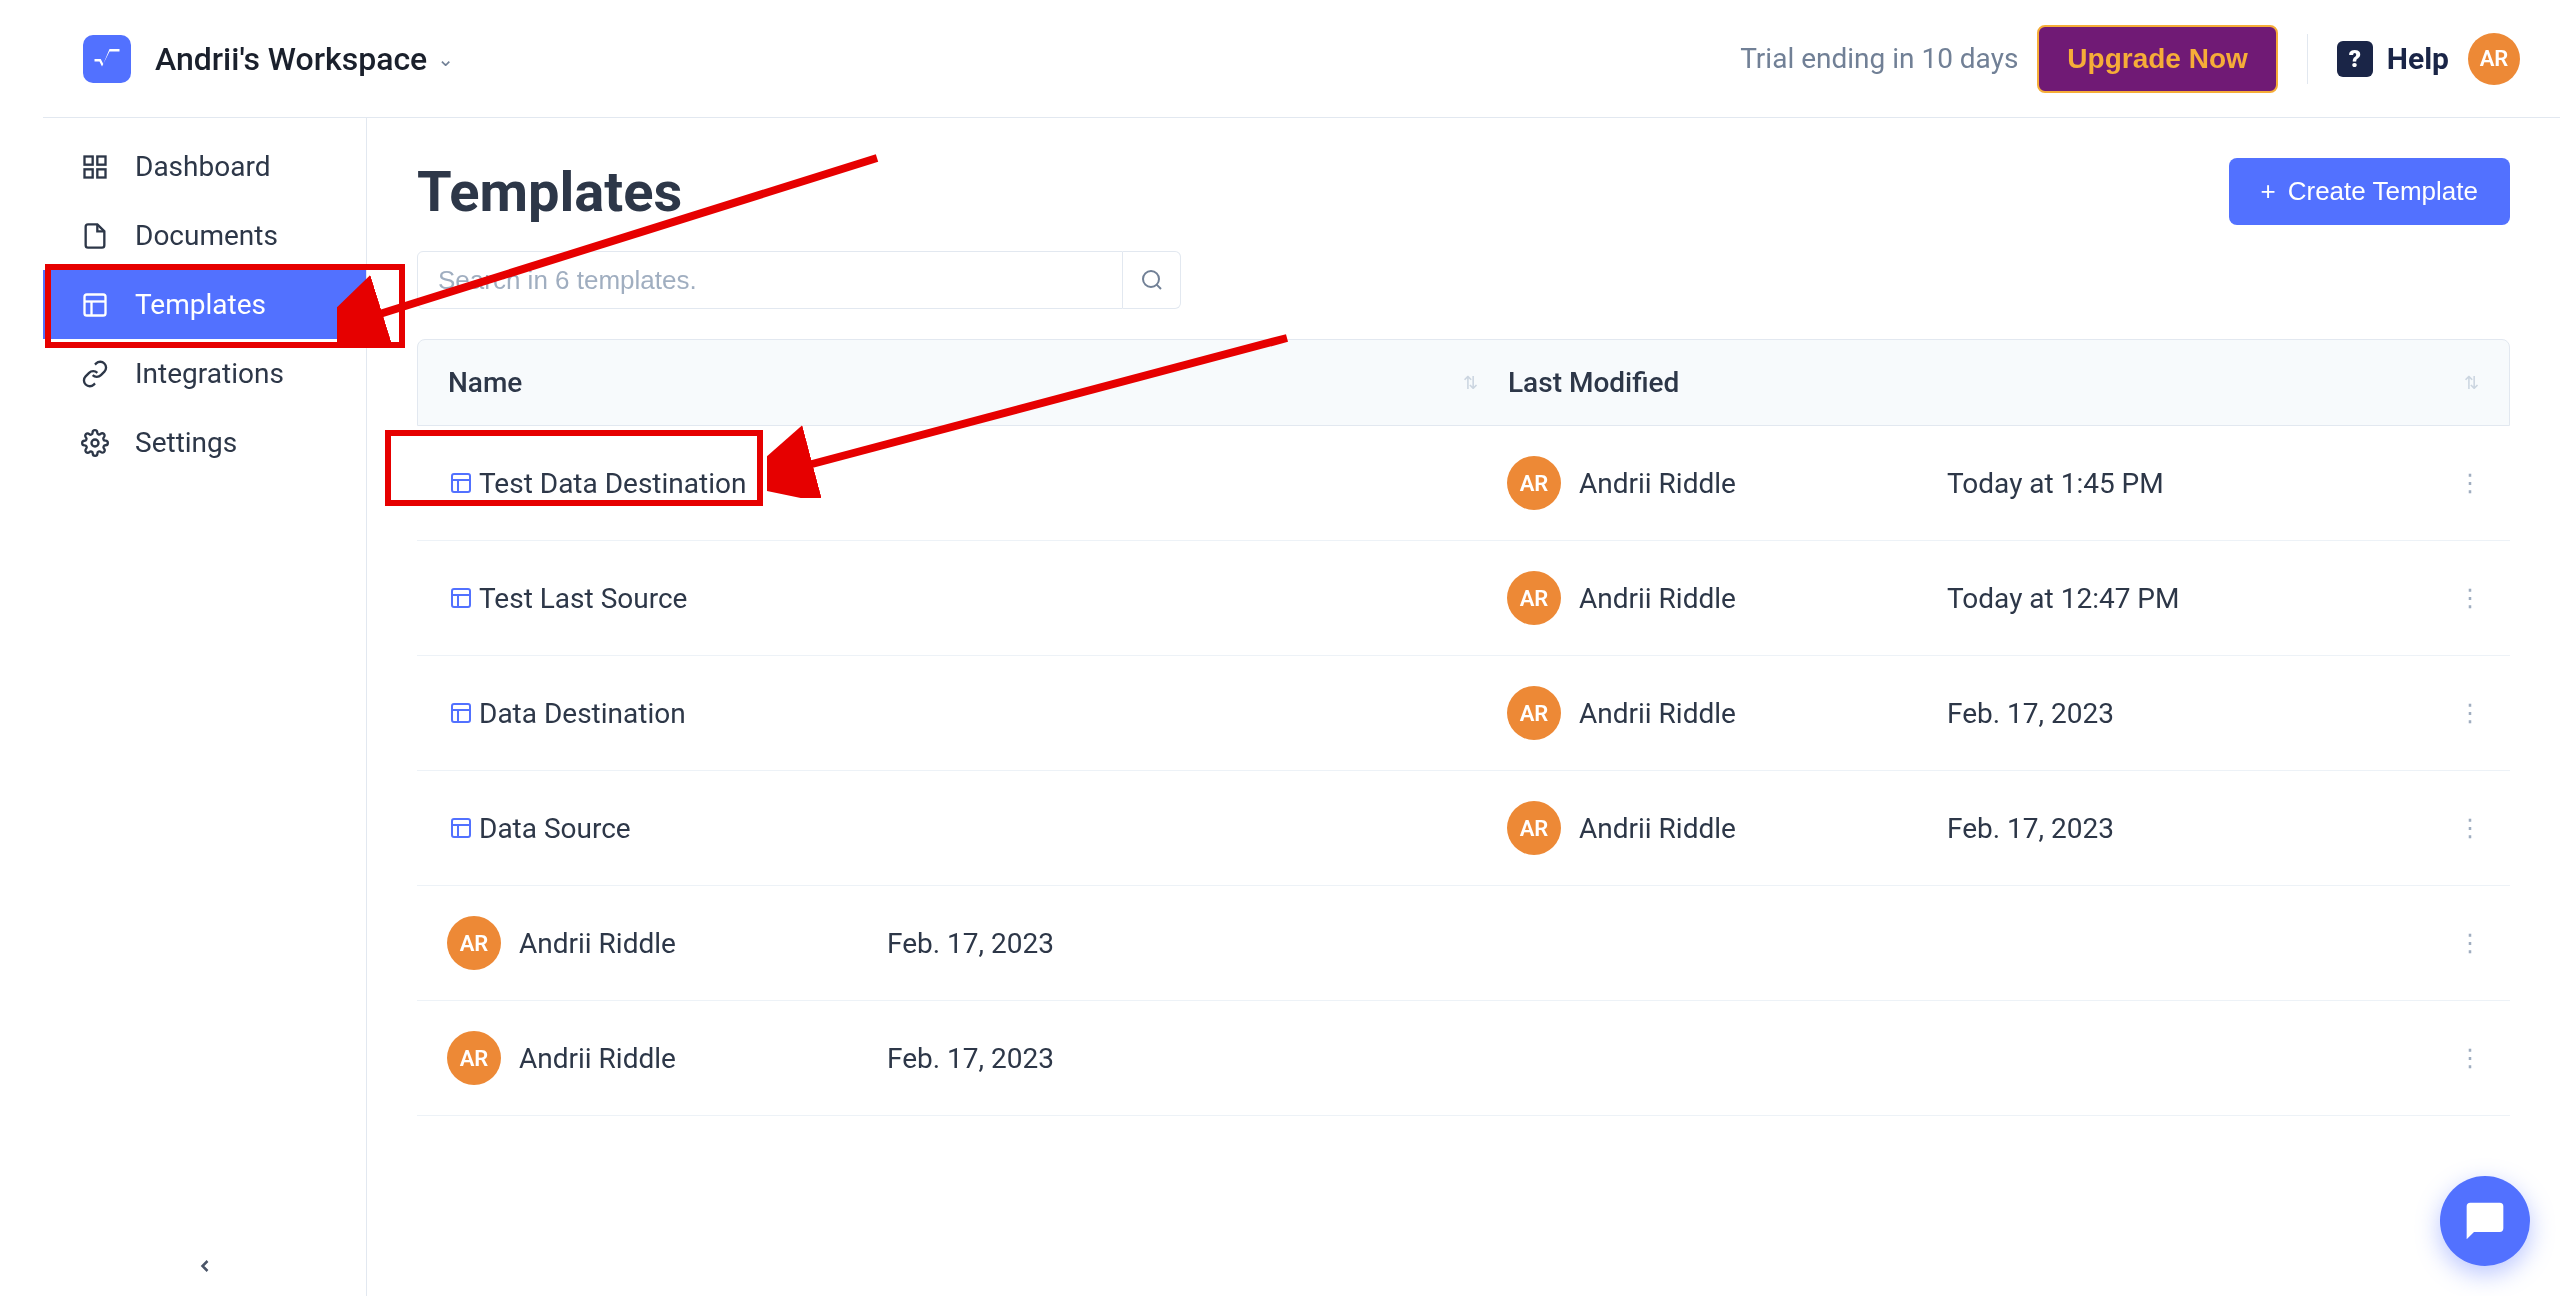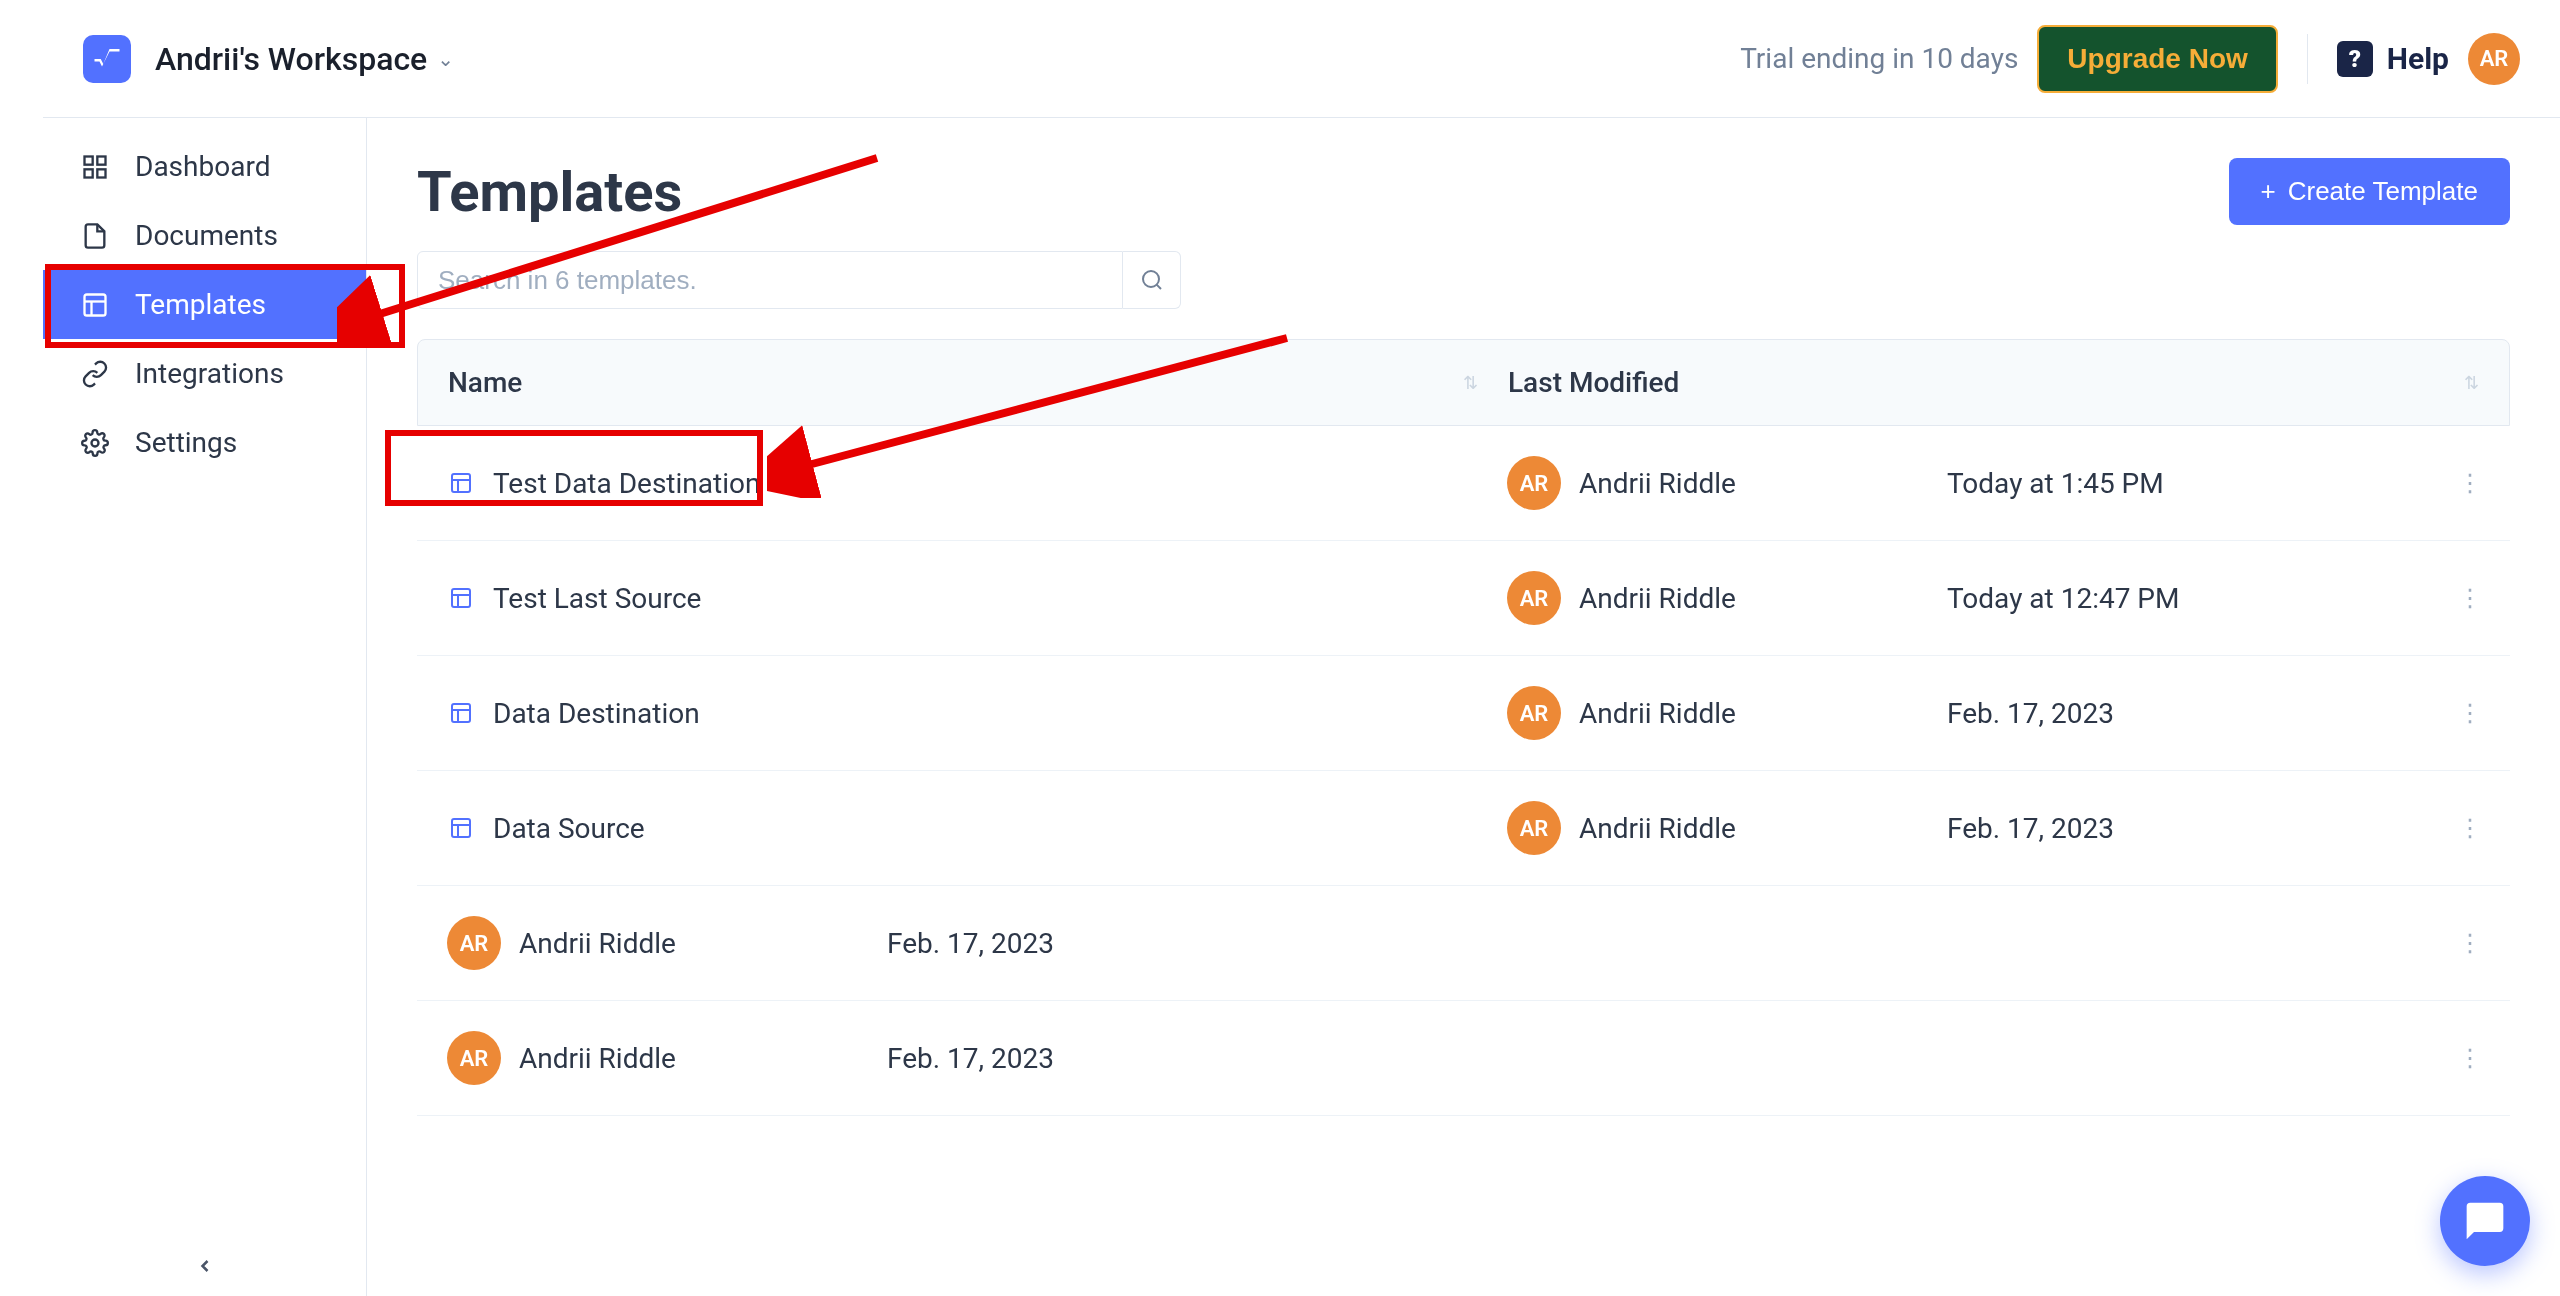--- a/index.html
+++ b/index.html
@@ -7,21 +7,21 @@
 .app { display: flex; flex-direction: column; height: 100%; margin-left: 43px; }
 
 
 .header { display: flex; align-items: center; padding: 18px 40px; border-bottom: 1px solid #e2e8f0; height: 118px; }
 .logo-block { display: flex; align-items: center; gap: 24px; }
 .logo { width: 48px; height: 48px; background: #5271ff; border-radius: 10px; display: flex; align-items: center; justify-content: center; }
 .workspace-btn { display: flex; align-items: center; gap: 10px; font-size: 32px; font-weight: 500; color: #1a202c; cursor: pointer; }
 .workspace-btn .chev { font-size: 20px; color: #718096; }
 .header-right { margin-left: auto; display: flex; align-items: center; gap: 19px; }
 .trial-text { color: #718096; font-size: 28px; }
-.upgrade-btn { border: 2px solid #f6ad38; color: #f6ad38; background: #14532d; padding: 16px 28px; border-radius: 8px; font-size: 28px; font-weight: 600; cursor: pointer; }
+.upgrade-btn { border: 2px solid #f6ad38; color: #f6ad38; background: #701a75; padding: 16px 28px; border-radius: 8px; font-size: 28px; font-weight: 600; cursor: pointer; }
 .sep { width: 1px; height: 50px; background: #e2e8f0; margin: 0 10px; }
 .help-btn { display: flex; align-items: center; gap: 14px; font-size: 30px; font-weight: 700; color: #1a2547; cursor: pointer; }
 .help-icon { width: 36px; height: 36px; background: #1a2547; border-radius: 6px; display: flex; align-items: center; justify-content: center; color: #fff; font-size: 24px; font-weight: 900; }
 .avatar { width: 52px; height: 52px; border-radius: 50%; background: #ed8936; color: #fff; display: flex; align-items: center; justify-content: center; font-size: 22px; font-weight: 600; cursor: pointer; }
 
 
 .body { display: flex; flex: 1; overflow: hidden; }
 .sidebar { width: 324px; border-right: 1px solid #e2e8f0; padding-top: 14px; position: relative; }
 .sidebar-item { display: flex; align-items: center; gap: 24px; padding: 18px 36px; font-size: 28px; color: #2d3748; cursor: pointer; }
 .sidebar-item .s-icon { width: 32px; height: 32px; display: flex; align-items: center; justify-content: center; }
@@ -42,21 +42,21 @@
 .search-btn { width: 58px; height: 58px; border: 1px solid #e2e8f0; border-left: none; border-radius: 0 6px 6px 0; background: #fff; display: flex; align-items: center; justify-content: center; cursor: pointer; }
 
 
 .table { width: 100%; }
 .thead { display: flex; background: #f7fafc; border: 1px solid #e2e8f0; border-radius: 8px 8px 0 0; padding: 26px 30px; font-size: 28px; color: #2d3748; font-weight: 500; }
 .col-name { flex: 0 0 1060px; display: flex; align-items: center; justify-content: space-between; padding-right: 30px; }
 .col-created { flex: 0 0 440px; display: flex; align-items: center; }
 .col-modified { flex: 1; display: flex; align-items: center; justify-content: space-between; }
 .sort-icon { color: #cbd5e0; font-size: 18px; }
 .trow { display: flex; align-items: center; border-bottom: 1px solid #edf2f7; padding: 30px 30px; font-size: 28px; position: relative; }
-.trow .col-name { display: flex; align-items: center; gap: 18px; justify-content: flex-start; }
+.trow .col-name { display: flex; align-items: center; gap: 4px; justify-content: flex-start; }
 .tpl-icon { width: 28px; height: 28px; color: #5271ff; display: flex; align-items: center; justify-content: center; }
 .trow .col-created { display: flex; align-items: center; gap: 18px; }
 .user-avatar { width: 54px; height: 54px; border-radius: 50%; background: #ed8936; color: #fff; display: flex; align-items: center; justify-content: center; font-size: 22px; font-weight: 600; }
 .row-actions { position: absolute; right: 30px; color: #a0aec0; font-size: 24px; cursor: pointer; letter-spacing: -2px; }
 
 
 .row-highlight { position: absolute; border: 6px solid #e60000; pointer-events: none; z-index: 5; }
 
 
 .arrow { position: absolute; pointer-events: none; z-index: 10; }

